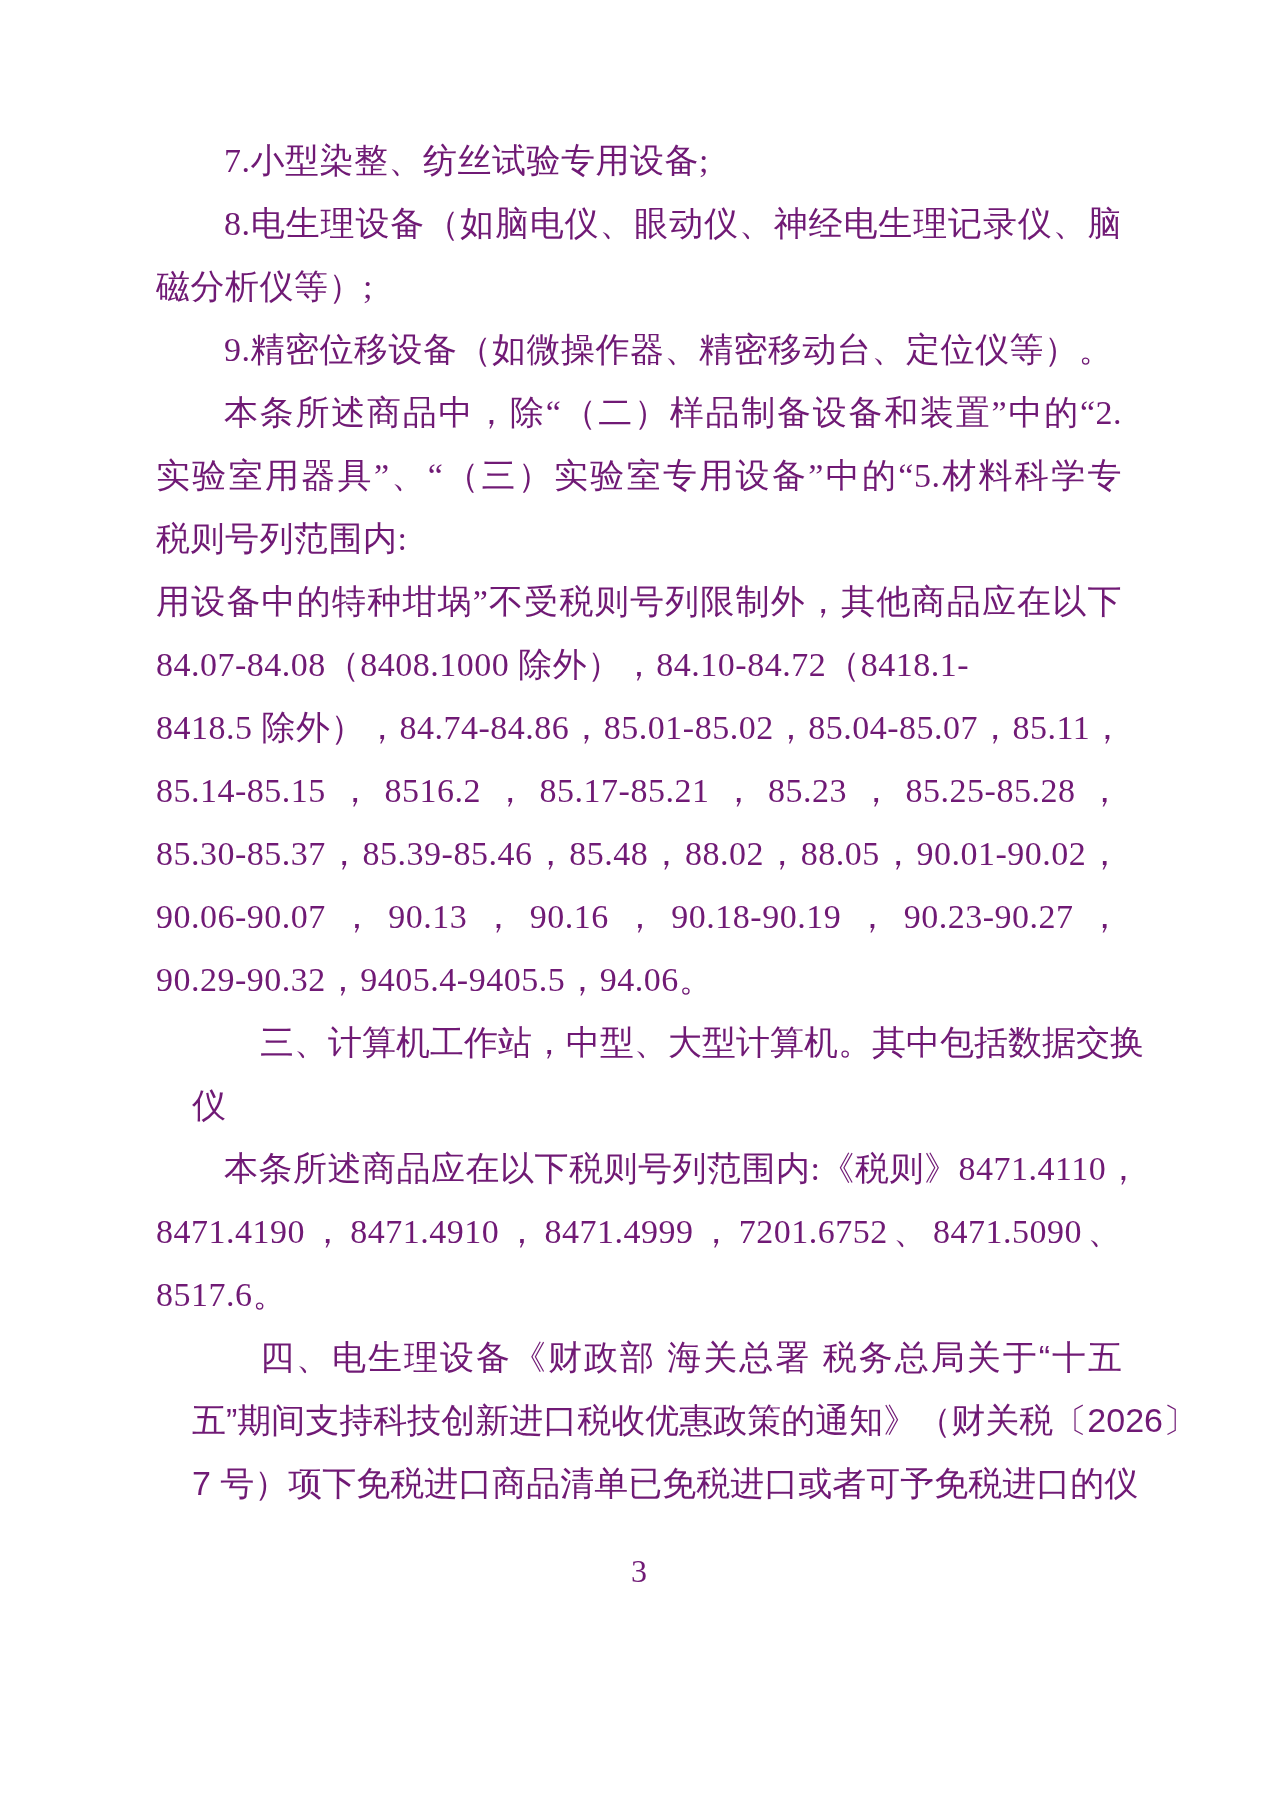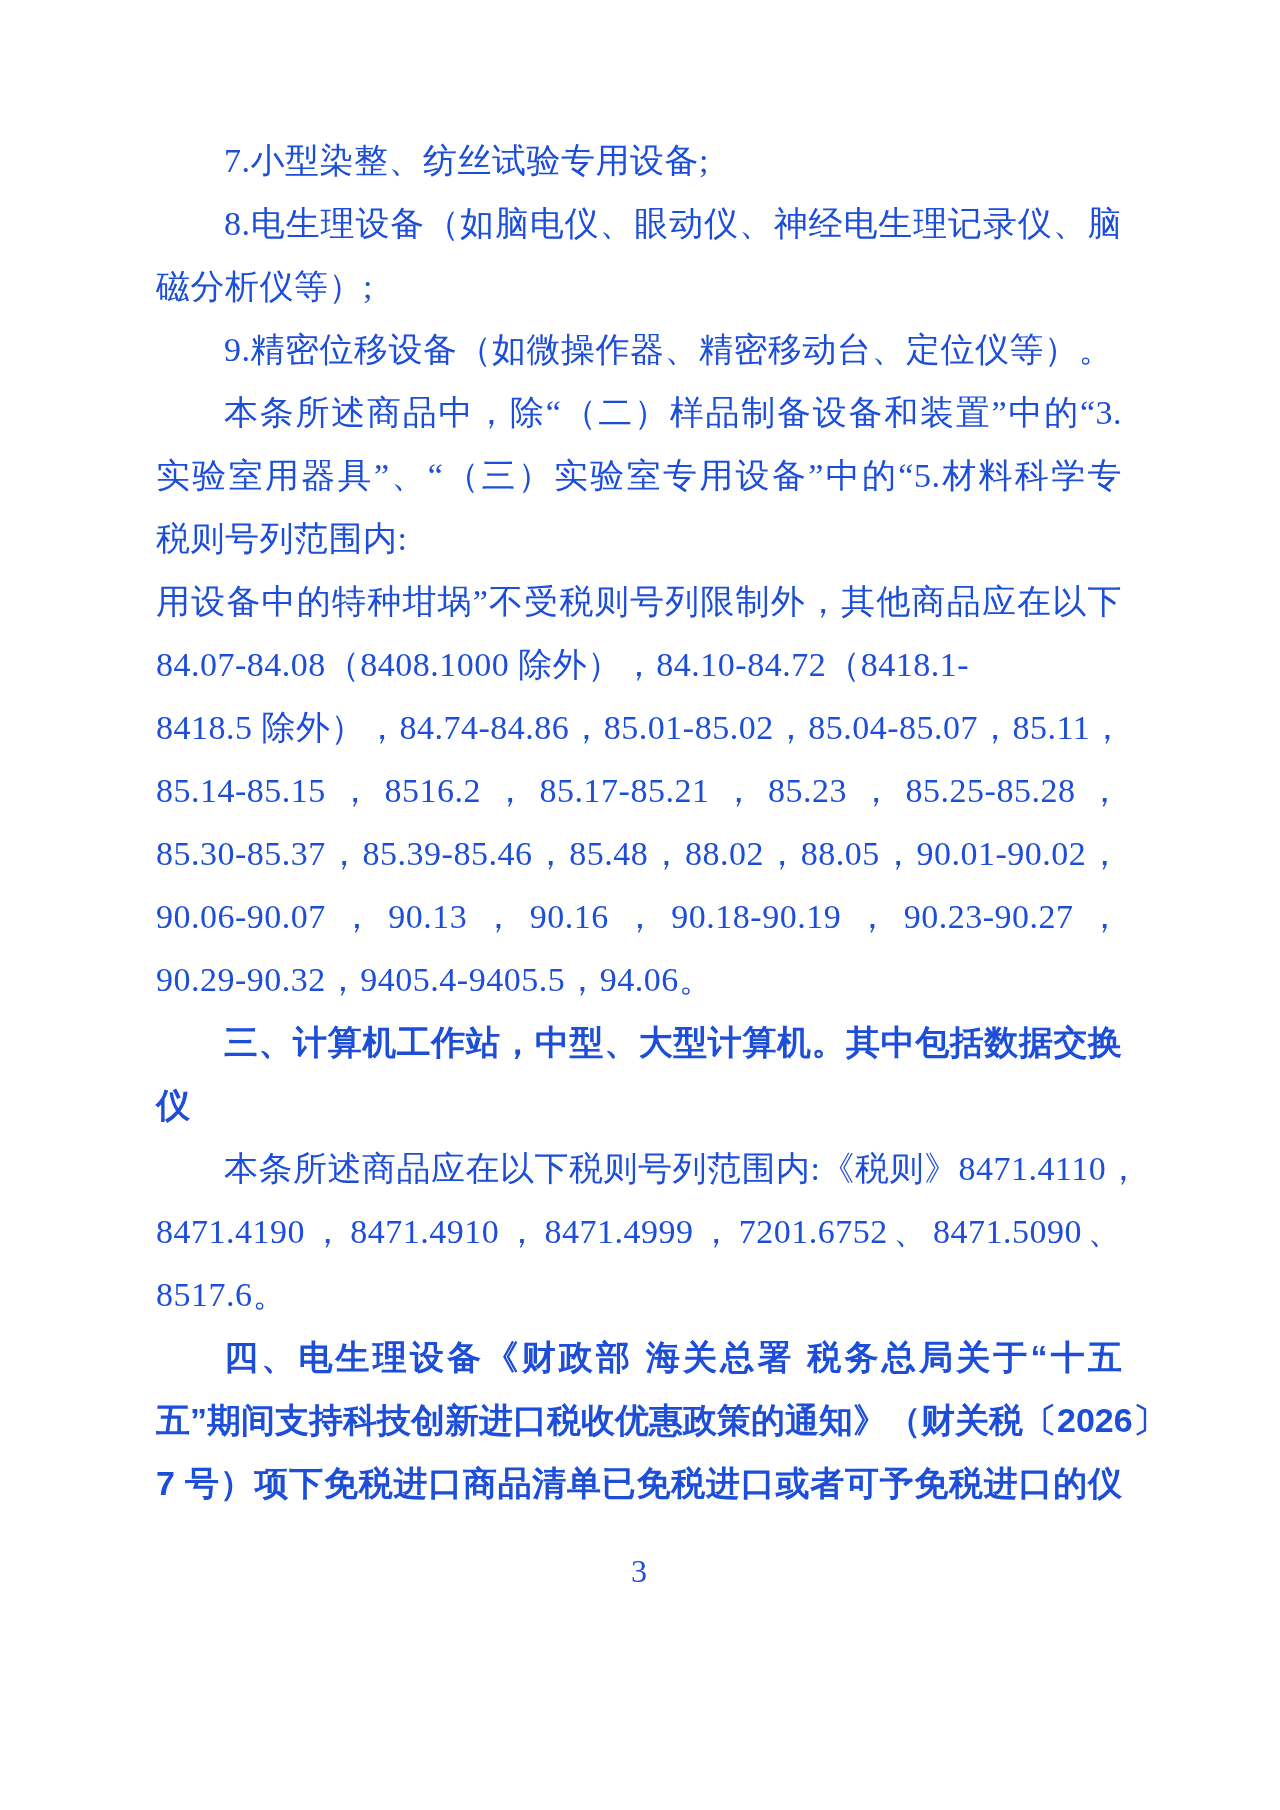--- a/index.html
+++ b/index.html
@@ -5,21 +5,21 @@
   html, body {
     margin: 0;
     padding: 0;
     background: #ffffff;
   }
   .page {
     position: relative;
     width: 1280px;
     height: 1810px;
     background: #ffffff;
-    color: #1d4ed8;
+    color: #701a75;
     overflow: hidden;
   }
   .content {
     position: absolute;
     left: 156px;
     top: 129px;
     width: 966px;
   }
   .line {
     height: 63px;
@@ -31,42 +31,43 @@
   }
   .line.j {
     text-align: justify;
     text-align-last: justify;
   }
   .line.indent {
     padding-left: 68px;
   }
   .line.bold {
     font-family: "Liberation Sans", "DejaVu Sans", sans-serif;
-    font-weight: 700;
+    font-weight: 400;
     letter-spacing: 0;
+    margin-left: 36px;
   }
   .page-number {
     margin-top: 25px;
     height: 63px;
     line-height: 63px;
     text-align: center;
     font-size: 32px;
     font-family: "Liberation Serif", "DejaVu Serif", serif;
   }
 </style>
 </head>
 <body>
 
 <div class="page">
   <div class="content">
     <div class="line indent">7.小型染整、纺丝试验专用设备;</div>
     <div class="line indent j">8.电生理设备（如脑电仪、眼动仪、神经电生理记录仪、脑</div>
     <div class="line">磁分析仪等）;</div>
     <div class="line indent">9.精密位移设备（如微操作器、精密移动台、定位仪等）。</div>
-    <div class="line indent j">本条所述商品中，除“（二）样品制备设备和装置”中的“3.</div>
+    <div class="line indent j">本条所述商品中，除“（二）样品制备设备和装置”中的“2.</div>
     <div class="line j">实验室用器具”、“（三）实验室专用设备”中的“5.材料科学专</div>
     <div class="line">税则号列范围内:</div>
     <div class="line j">用设备中的特种坩埚”不受税则号列限制外，其他商品应在以下</div>
     <div class="line">84.07-84.08（8408.1000 除外），84.10-84.72（8418.1-</div>
     <div class="line j">8418.5 除外），84.74-84.86，85.01-85.02，85.04-85.07，85.11，</div>
     <div class="line j">85.14-85.15，8516.2，85.17-85.21，85.23，85.25-85.28，</div>
     <div class="line j">85.30-85.37，85.39-85.46，85.48，88.02，88.05，90.01-90.02，</div>
     <div class="line j">90.06-90.07，90.13，90.16，90.18-90.19，90.23-90.27，</div>
     <div class="line">90.29-90.32，9405.4-9405.5，94.06。</div>
     <div class="line indent j bold">三、计算机工作站，中型、大型计算机。其中包括数据交换</div>

